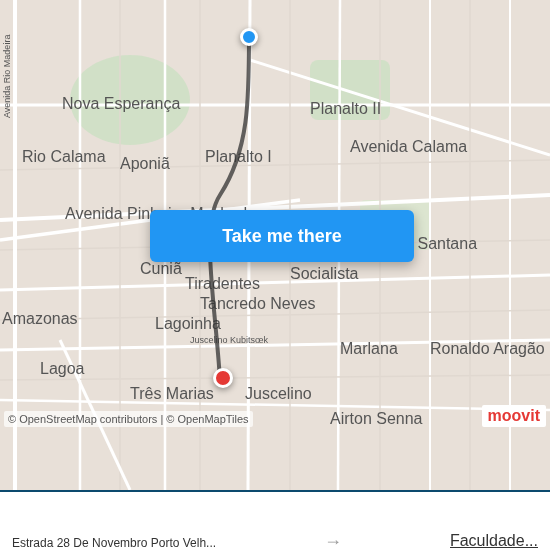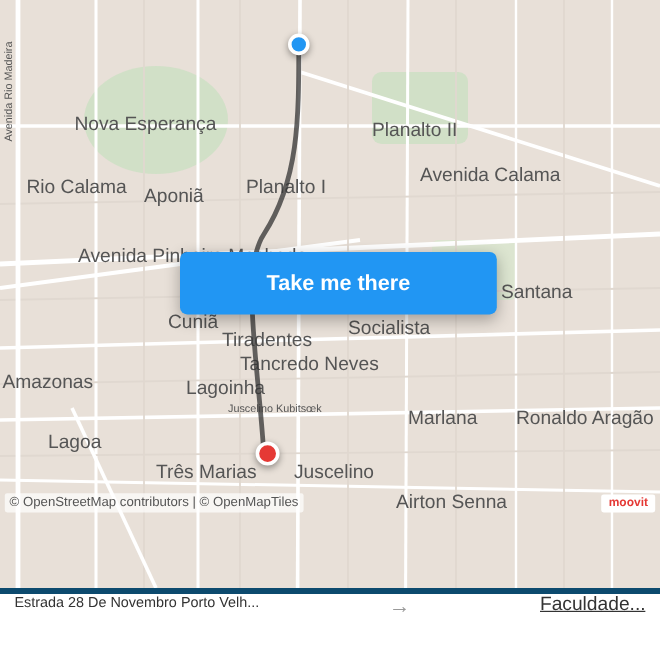--- a/index.html
+++ b/index.html
@@ -73,24 +73,24 @@
 
     
     .bottom-bar {
       position: absolute;
       bottom: 0;
       left: 0;
       width: 550px;
       height: 60px;
       background: white;
       display: flex;
-      align-items: flex-start;
+      align-items: flex-end;
       justify-content: space-between;
       padding: 0 12px;
-      border-top: 5px solid #0c4a6e;
+      border-top: 2px solid #0c4a6e;
     }
 
     .bottom-bar .origin-text {
       font-size: 12px;
       color: #333;
       max-width: 260px;
       white-space: nowrap;
       overflow: hidden;
       text-overflow: ellipsis;
     }
@@ -123,21 +123,21 @@
       padding: 2px 4px;
       border-radius: 2px;
       z-index: 8;
     }
 
     
     .moovit-logo {
       position: absolute;
       bottom: 63px;
       right: 4px;
-      font-size: 10px;
+      font-size: 16px;
       font-weight: bold;
       color: #E53935;
       background: white;
       padding: 2px 6px;
       border-radius: 2px;
       z-index: 8;
     }
 
     
     .map-label {

